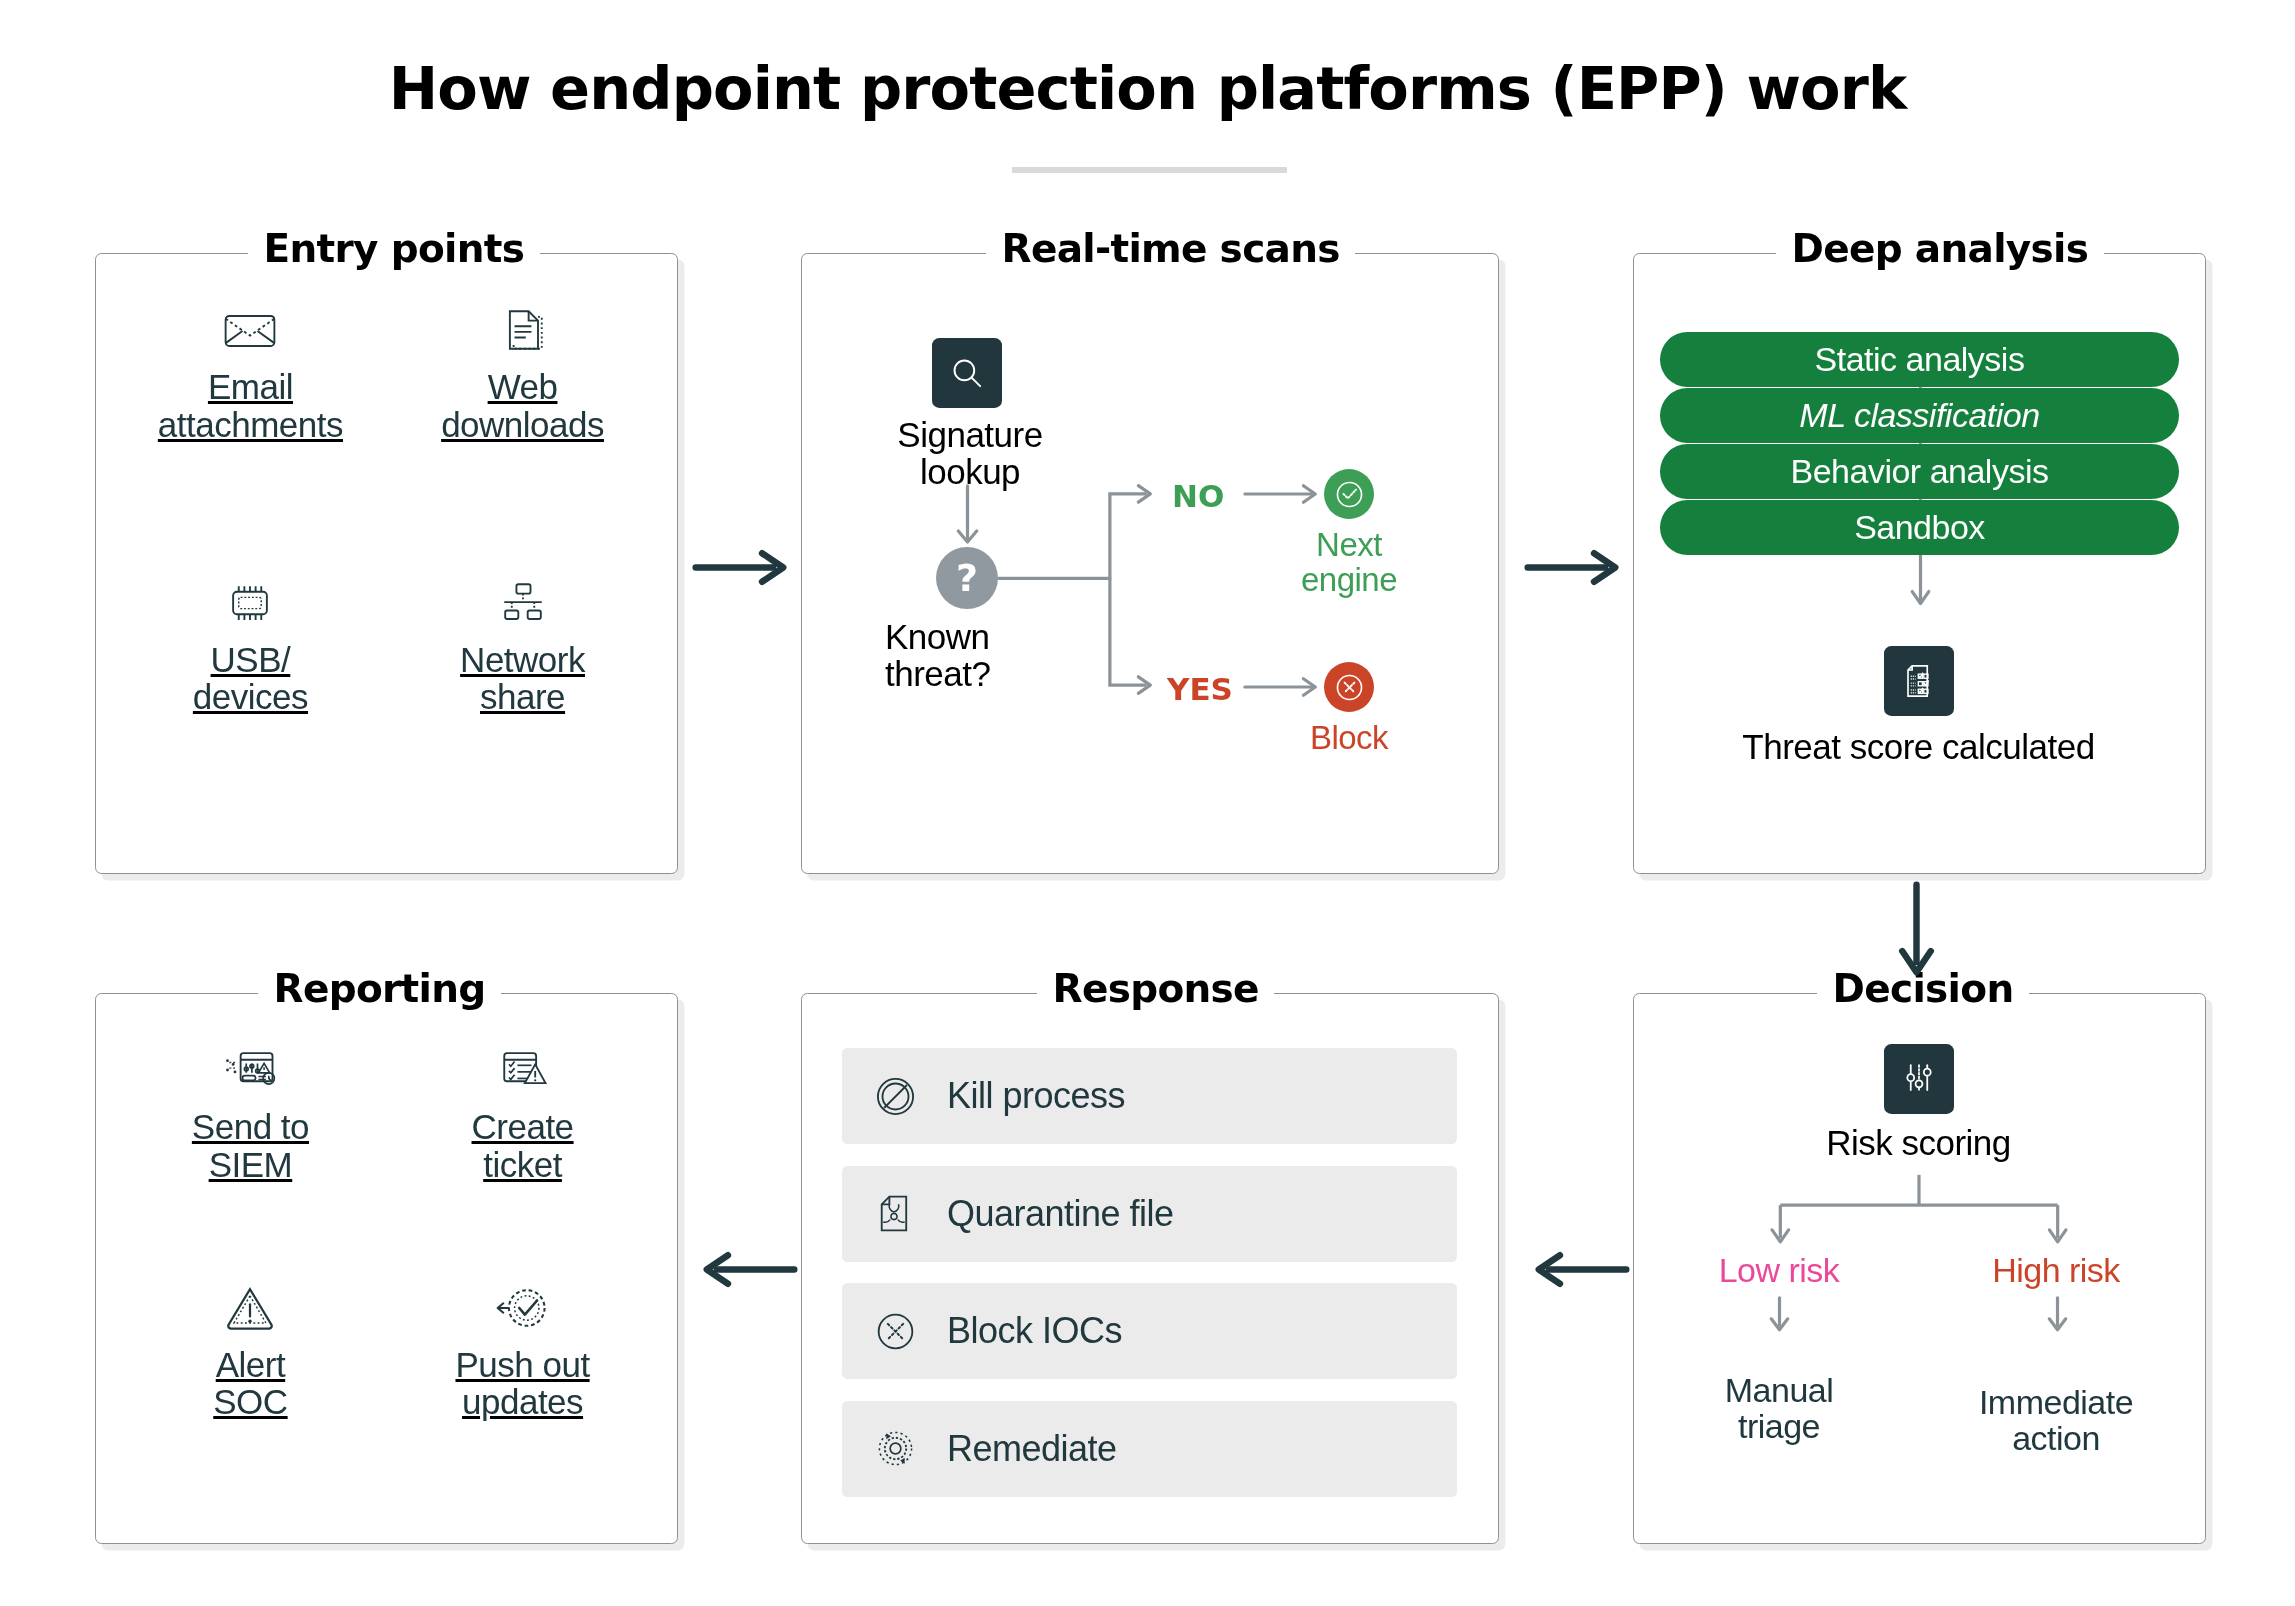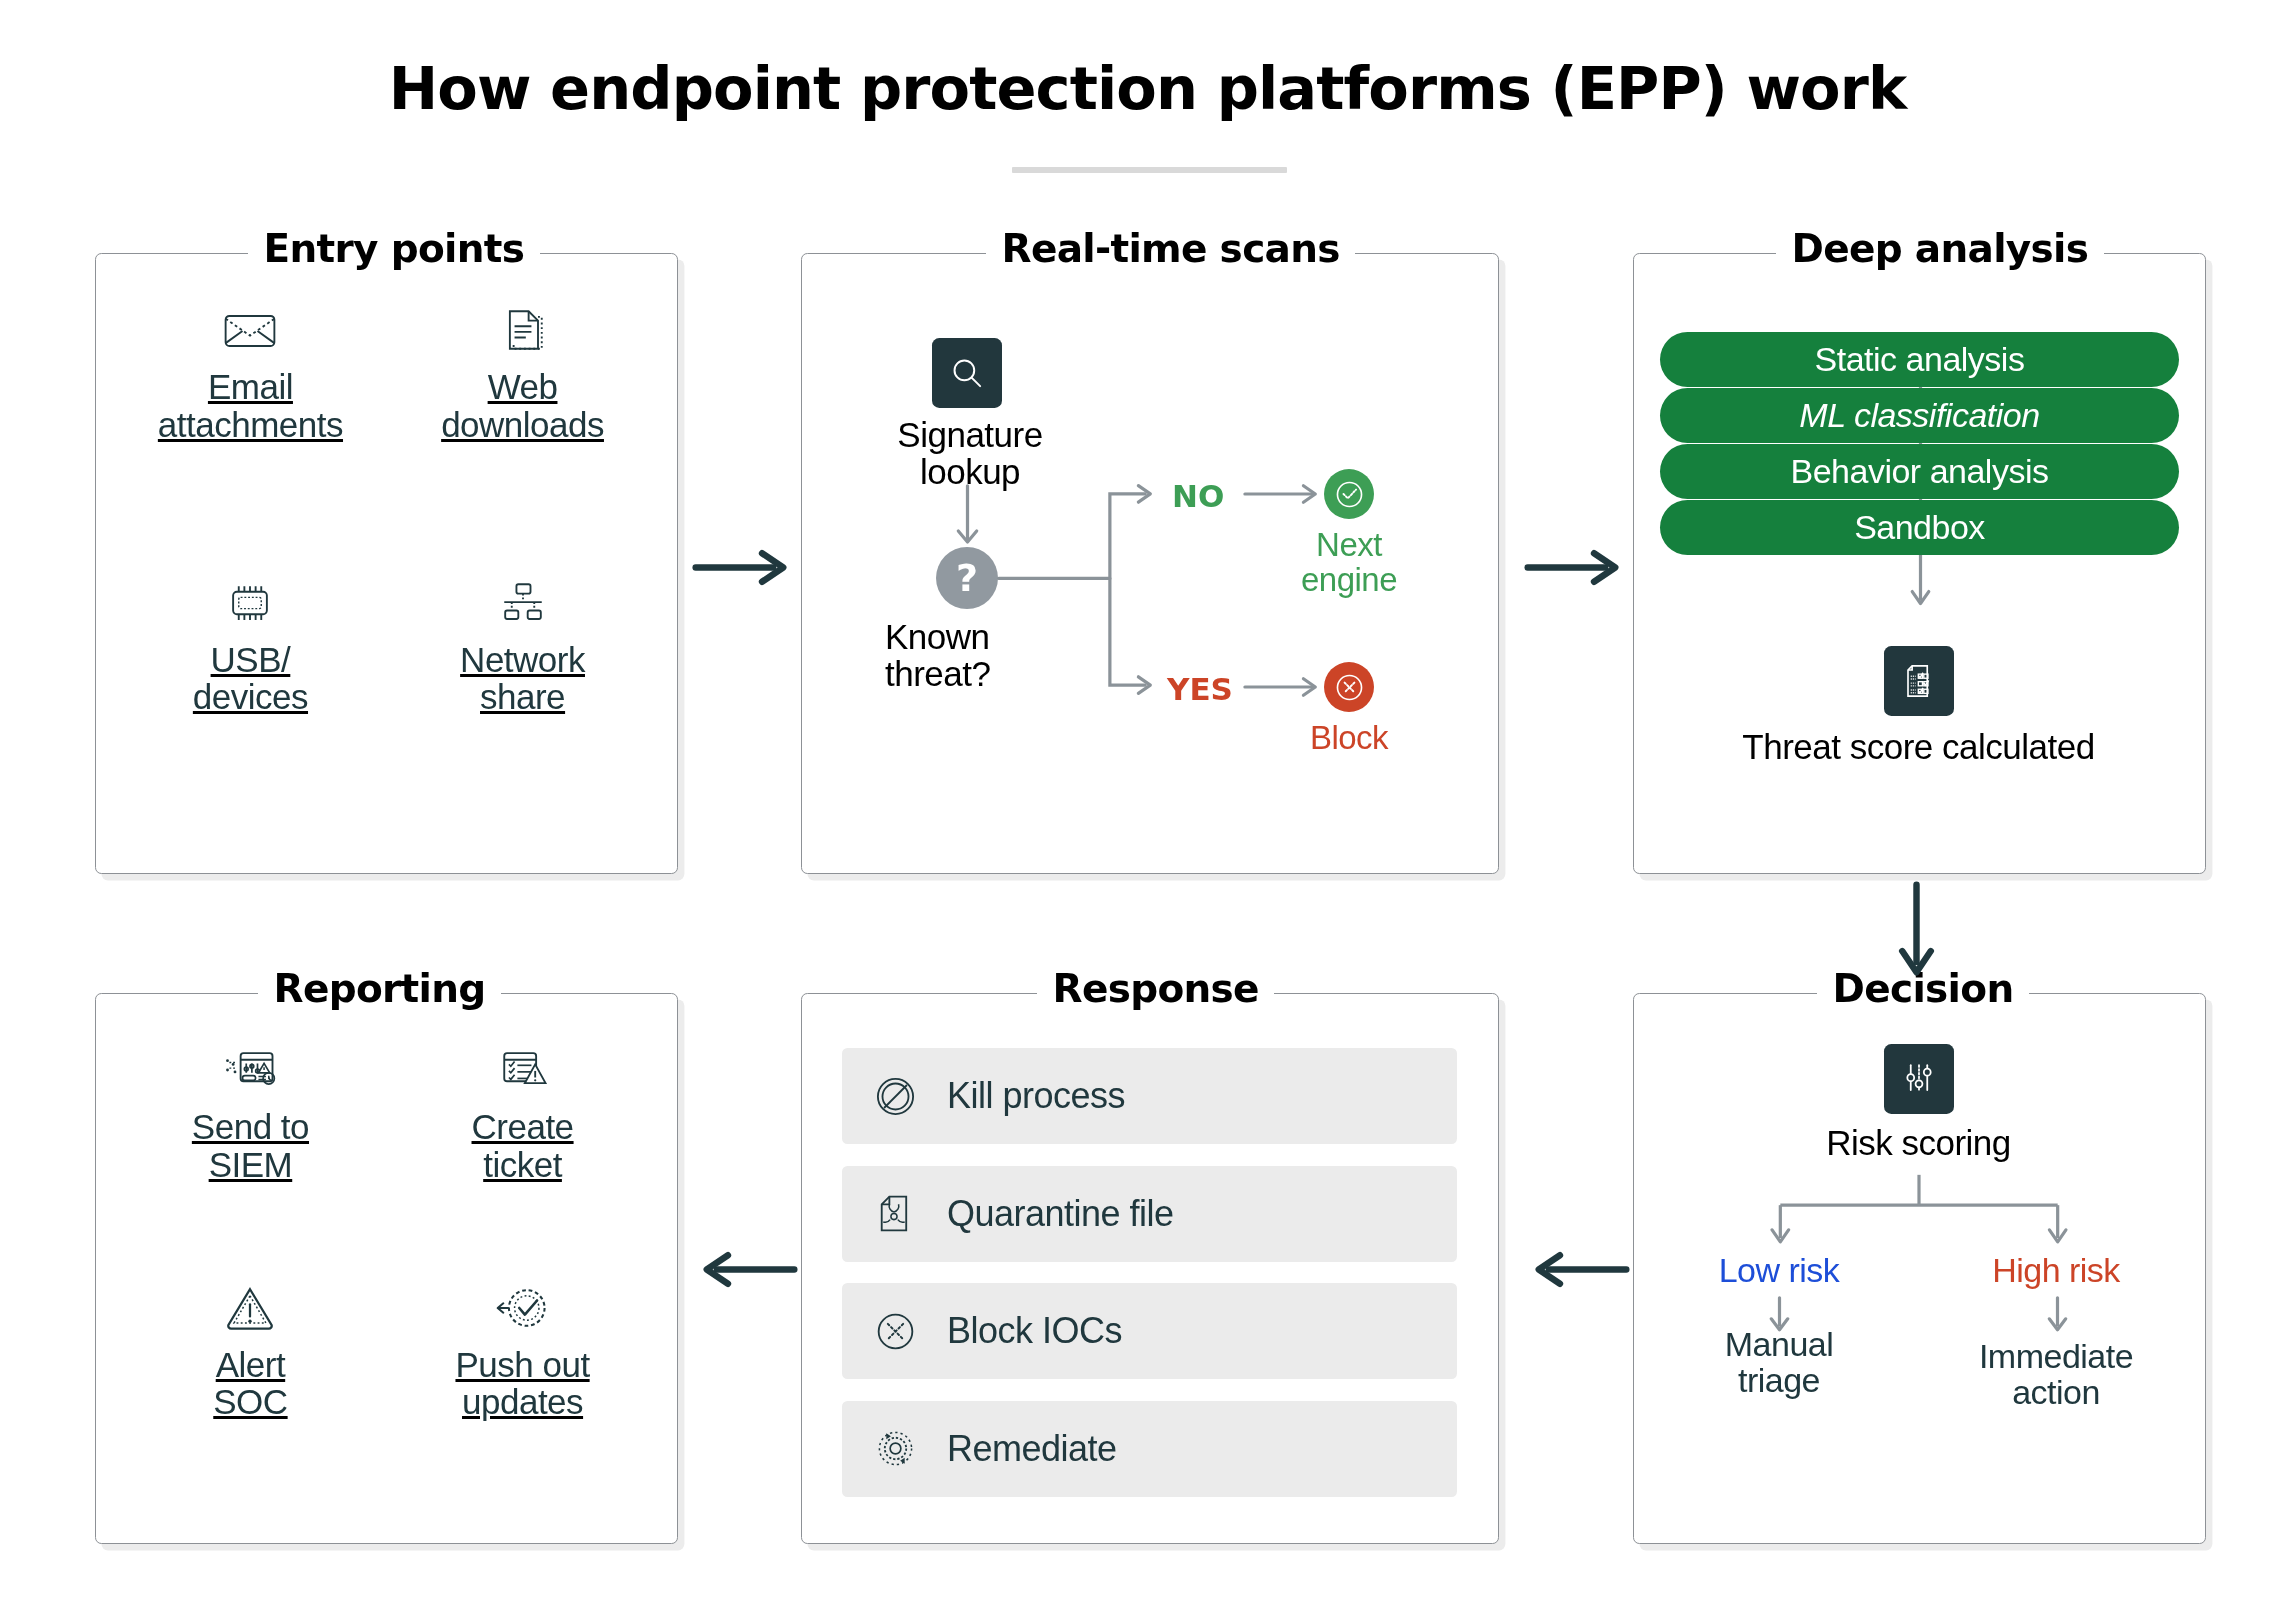--- a/index.html
+++ b/index.html
@@ -125,25 +125,25 @@
   
   .risk-tile { position: absolute; left: 250px; top: 50px; width: 70px; height: 70px; }
   .risk-label {
     position: absolute; left: 0; top: 129px; width: 569px; text-align: center;
     font-size: 35px; color: #000; letter-spacing: -0.5px;
   }
   .risk-word {
     position: absolute; width: 202px; text-align: center;
     font-size: 34px; letter-spacing: -0.5px;
   }
-  #risk-low  { left: 44px;  top: 257px; color: #1d4ed8; }
+  #risk-low  { left: 44px;  top: 257px; color: #ec4899; }
   #risk-high { left: 321px; top: 257px; color: #cc4427; }
   .risk-out {
     position: absolute; width: 202px; text-align: center;
-    font-size: 34px; line-height: 1.07; color: #20383e; letter-spacing: -0.5px; white-space: pre-line;
+    font-size: 34px; line-height: 1.07; color: #20383e; letter-spacing: -0.5px; white-space: pre-line; margin-top: 46px;
   }
   #out-low  { left: 44px;  top: 332px; }
   #out-high { left: 321px; top: 344px; }
 
   
   .resp-list {
     position: absolute; left: 40px; top: 54px; width: 615px;
     display: flex; flex-direction: column; gap: 21.6px;
   }
   .resp-row {

